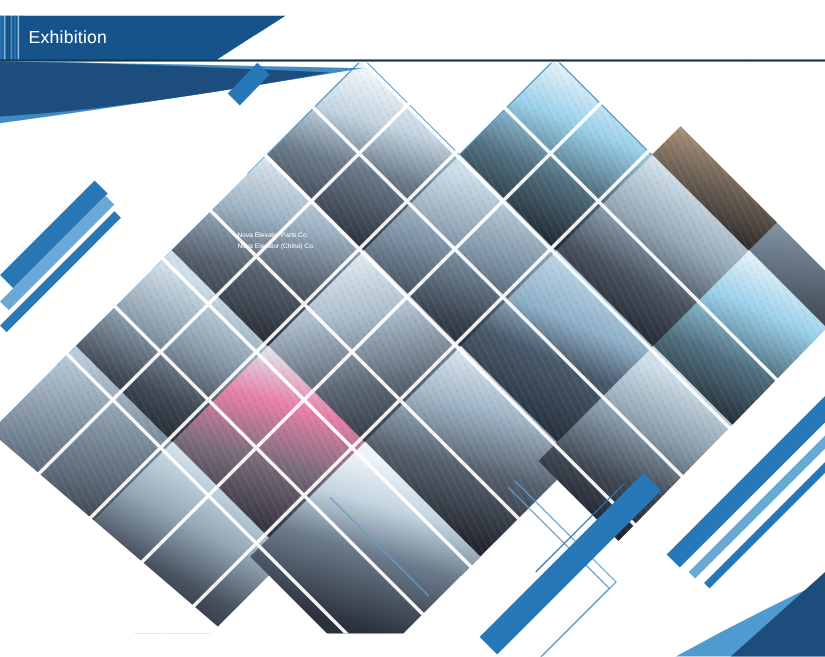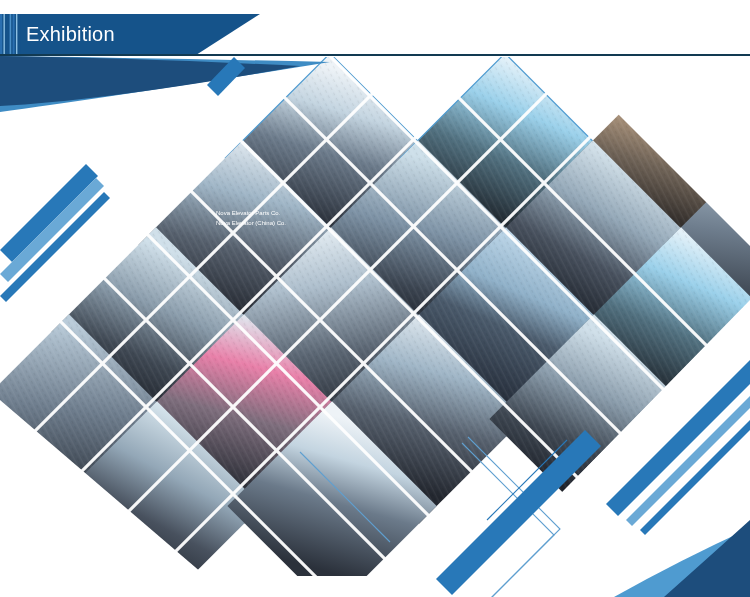--- a/index.html
+++ b/index.html
@@ -39,21 +39,21 @@
     position: absolute;
     inset: 0;
   }
   #header-title {
     position: absolute;
     left: 26px;
     top: 0;
     height: 41px;
     line-height: 41px;
     color: #ffffff;
-    font-size: 20px;
+    font-size: 16px;
     font-weight: 400;
     letter-spacing: 0.2px;
     white-space: nowrap;
     z-index: 6;
   }
   #header-rule {
     position: absolute;
     left: 0;
     top: 54px;
     width: 750px;

